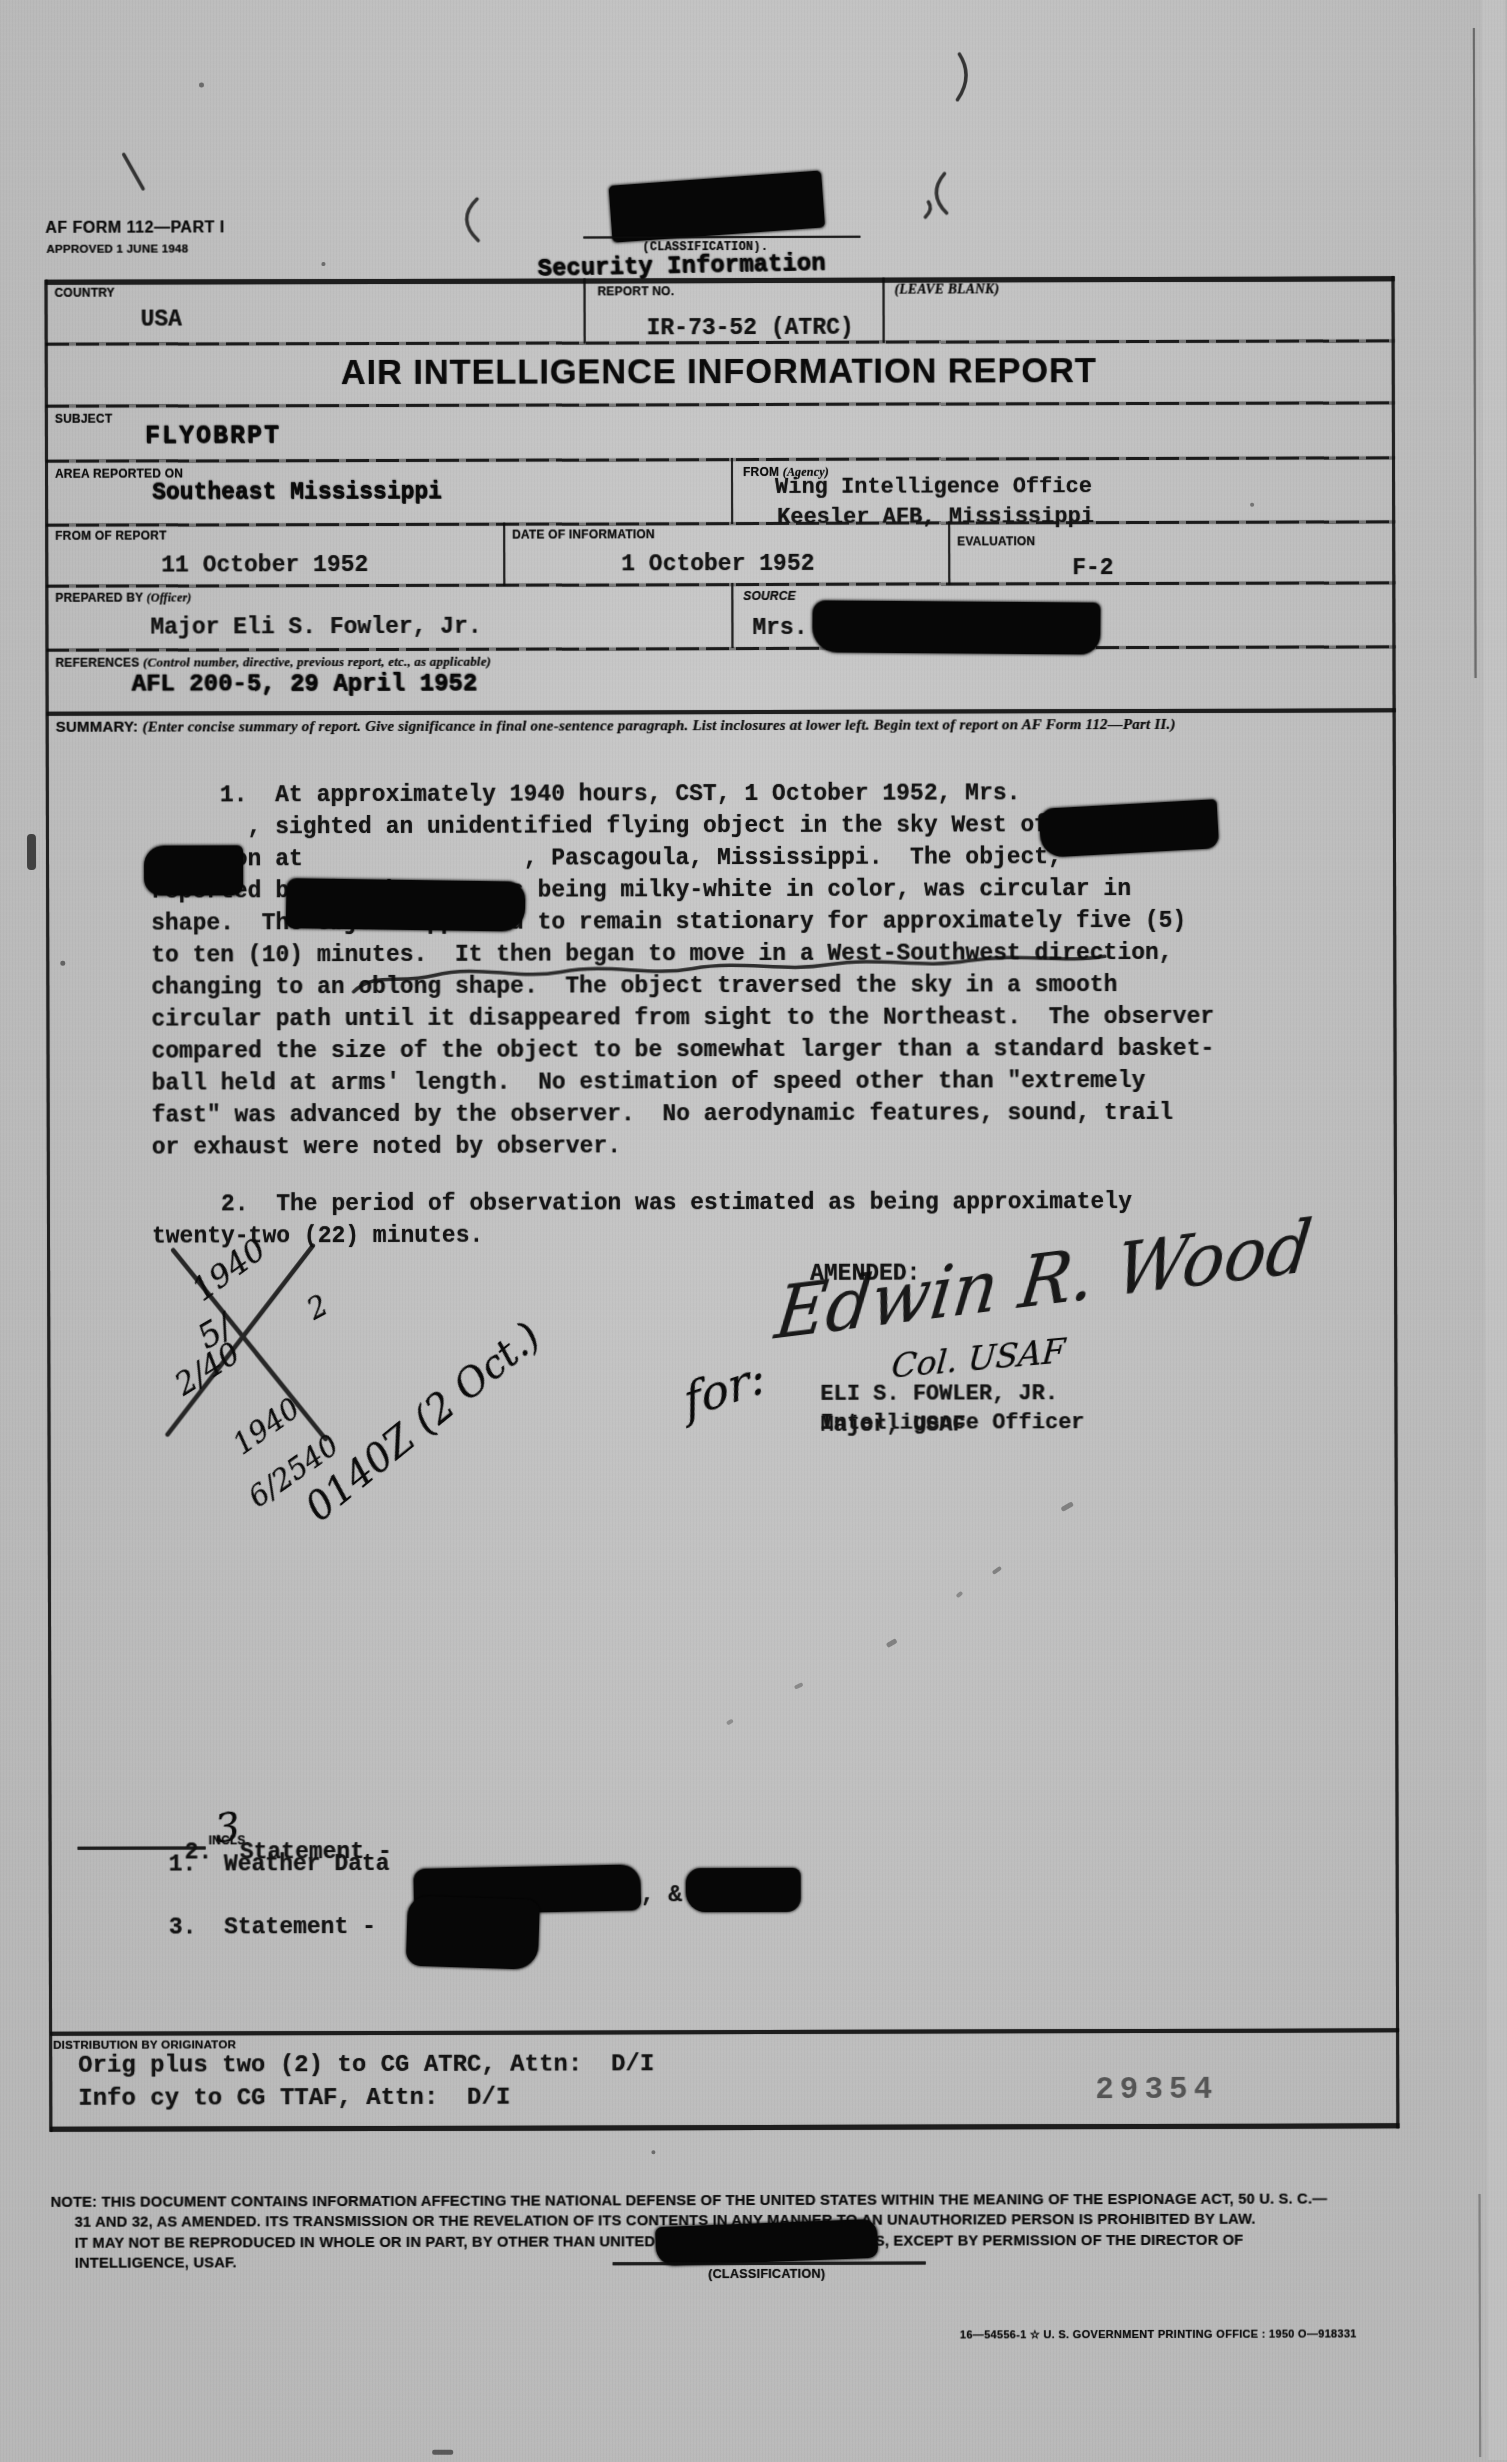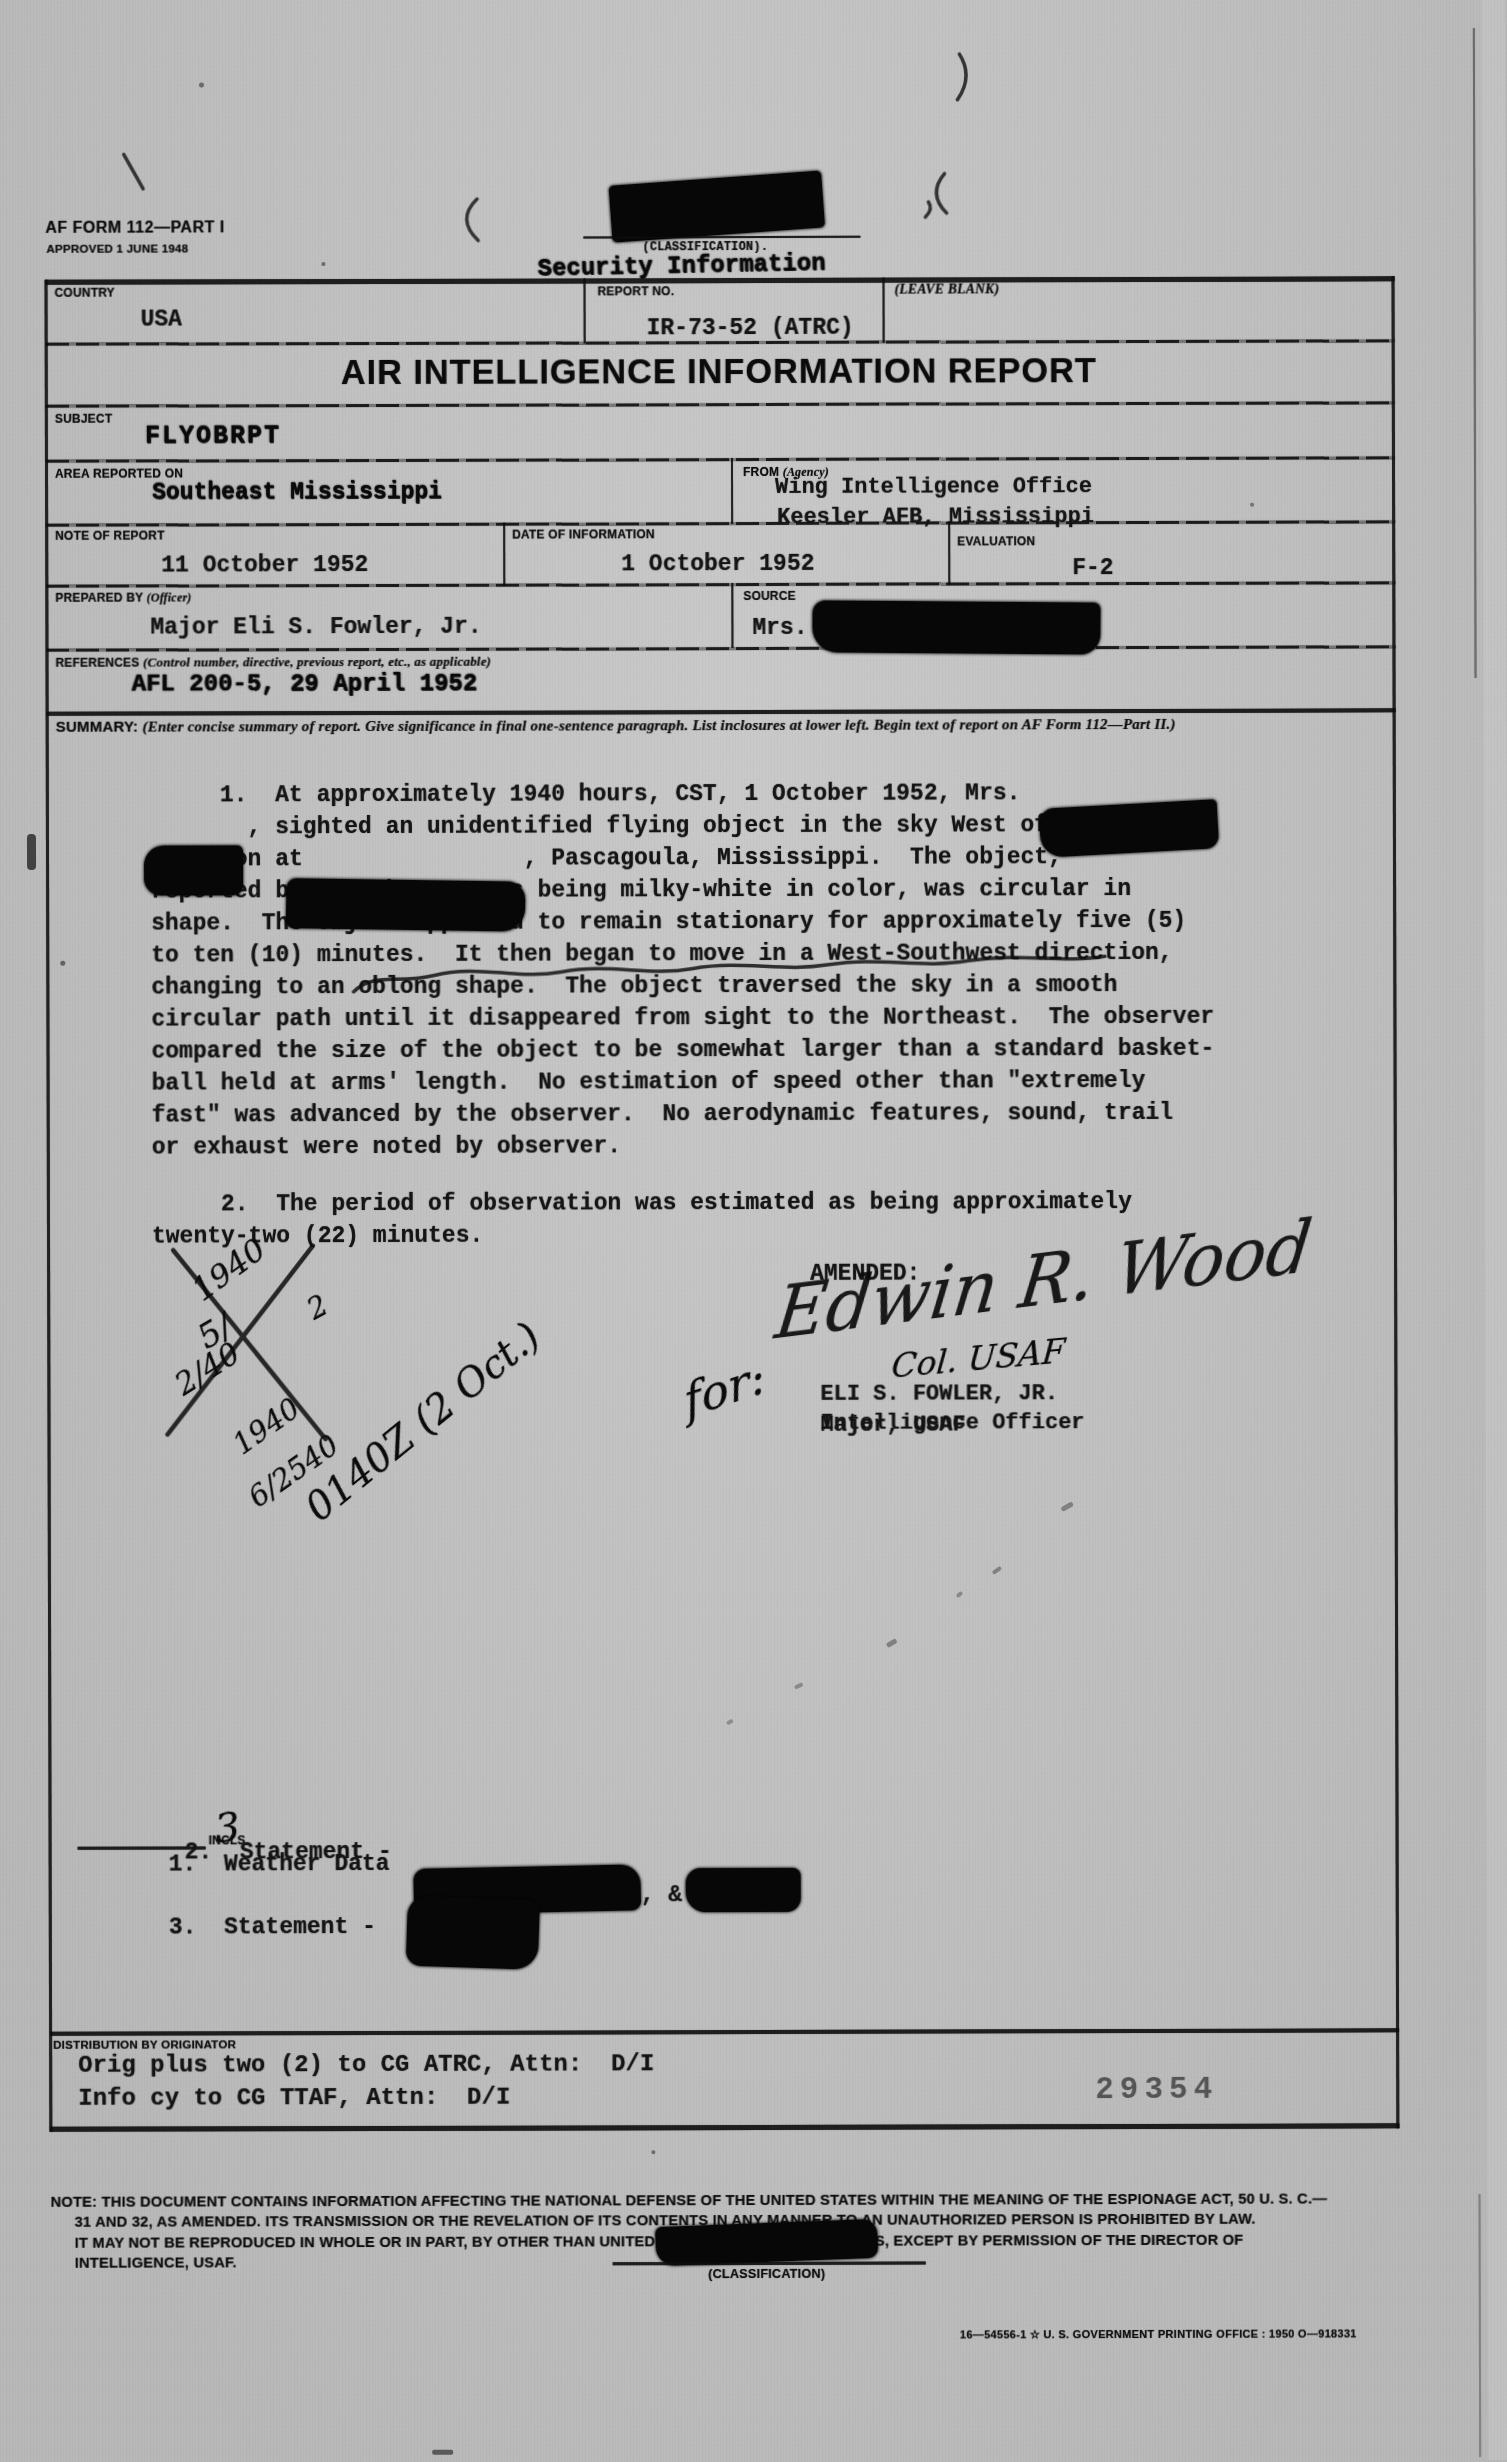--- a/index.html
+++ b/index.html
@@ -83,33 +83,33 @@
   <div class="abs lbl" style="left:57px;top:410px;">SUBJECT</div>
   <div class="abs twheavy" style="left:147px;top:420px;font-size:25px;letter-spacing:2px;">FLYOBRPT</div>
 
   <div class="abs lbl" style="left:57px;top:465px;">AREA REPORTED ON</div>
   <div class="abs twheavy" style="left:154px;top:478px;font-size:23px;">Southeast Mississippi</div>
 
   <div class="abs lbl" style="left:745px;top:465px;text-align:right;"><span>FROM</span> <span class="it">(Agency)</span></div>
   <div class="abs tw" style="left:777px;top:475px;font-size:22px;">Wing Intelligence Office</div>
   <div class="abs tw" style="left:779px;top:505px;font-size:22px;">Keesler AFB, Mississippi</div>
 
-  <div class="abs lbl" style="left:57px;top:527px;">NOTE OF REPORT</div>
+  <div class="abs lbl" style="left:57px;top:527px;">FROM OF REPORT</div>
   <div class="abs tw" style="left:163px;top:551px;font-size:23px;font-family:Liberation Mono, monospace;">11 October 1952</div>
 
   <div class="abs lbl" style="left:514px;top:527px;">DATE OF INFORMATION</div>
   <div class="abs tw" style="left:623px;top:551px;font-size:23px;">1 October 1952</div>
 
   <div class="abs lbl" style="left:959px;top:535px;">EVALUATION</div>
   <div class="abs tw" style="left:1074px;top:556px;font-size:23px;">F-2</div>
 
   <div class="abs lbl" style="left:57px;top:589px;"><span>PREPARED BY</span> <span class="it">(Officer)</span></div>
   <div class="abs tw" style="left:152px;top:613px;font-size:23px;">Major Eli S. Fowler, Jr.</div>
 
-  <div class="abs lbl" style="left:745px;top:589px;">SOURCE</div>
+  <div class="abs lbl" style="left:745px;top:589px;font-style:italic;">SOURCE</div>
   <div class="abs tw" style="left:754px;top:615px;font-size:23px;">Mrs.</div>
   <div class="blob" style="left:814px;top:602px;width:288px;height:52px;transform:rotate(.6deg);border-radius:13px 7px 20px 25px;"></div>
 
   <div class="abs lbl" style="left:57px;top:653px;"><span>REFERENCES</span> <span class="it" style="font-size:13px;margin-top:28px;">(Control number, directive, previous report, etc., as applicable)</span></div>
   <div class="abs twheavy" style="left:133px;top:669px;font-size:24px;">AFL 200-5, 29 April 1952</div>
 
   <div class="abs lbl" style="left:57px;top:716px;font-size:15px;"><span>SUMMARY:</span>  <span class="it" style="font-size:15px;font-weight:700;">(Enter concise summary of report.  Give significance in final one-sentence paragraph.  List inclosures at lower left.  Begin text of report on AF Form 112—Part II.)</span></div>
 
   <div class="abs" style="left:152px;top:778px;font-size:23px;line-height:32px;">
     <div class="tw">     1.  At approximately 1940 hours, CST, 1 October 1952, Mrs.</div>

